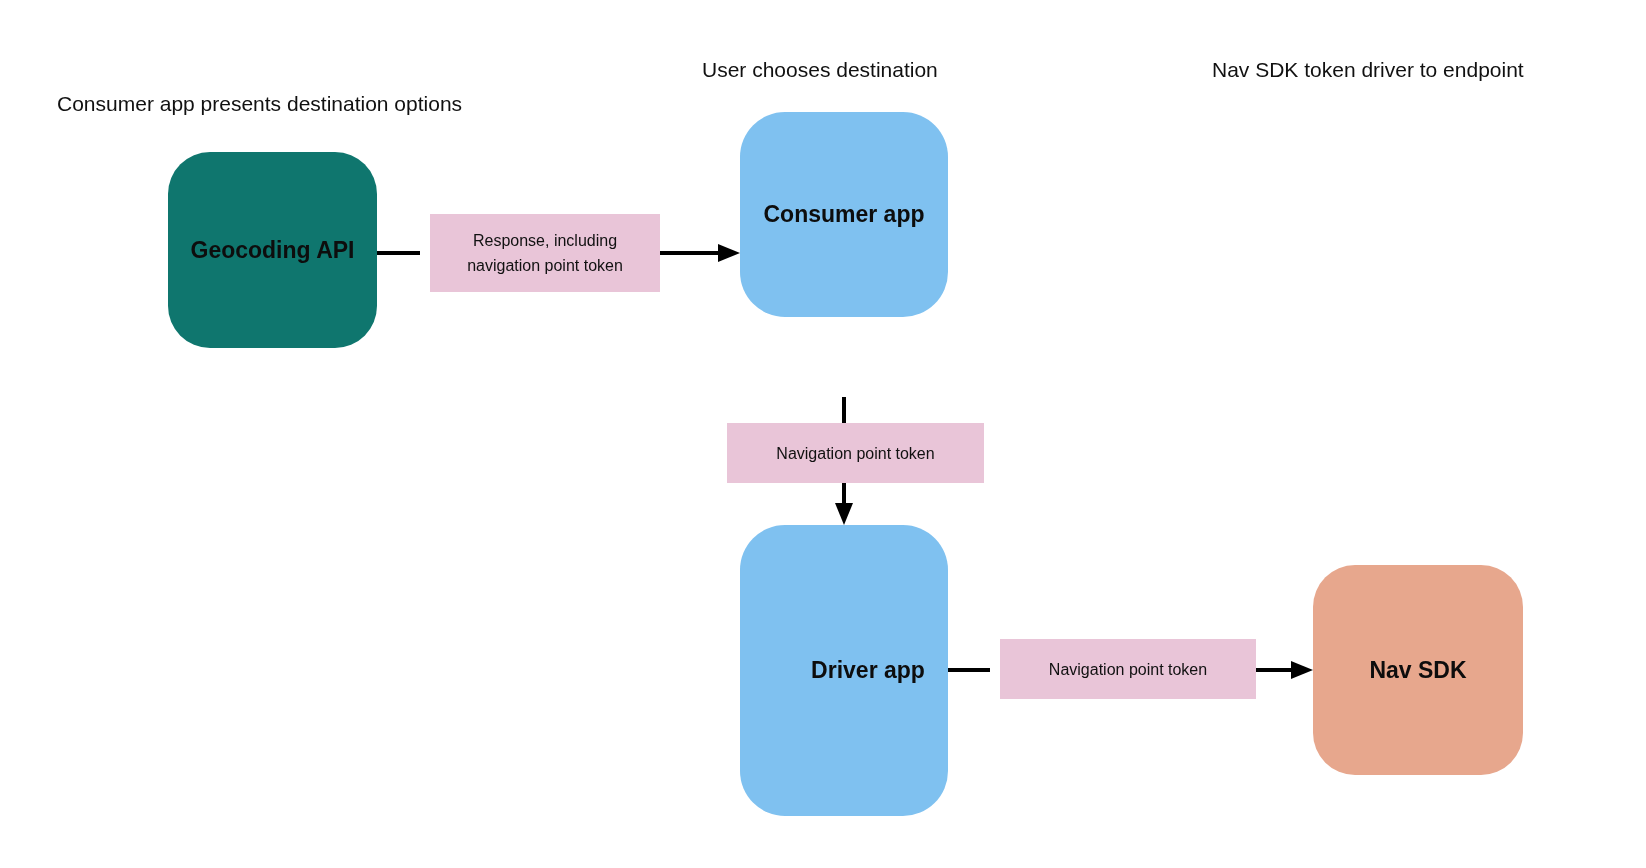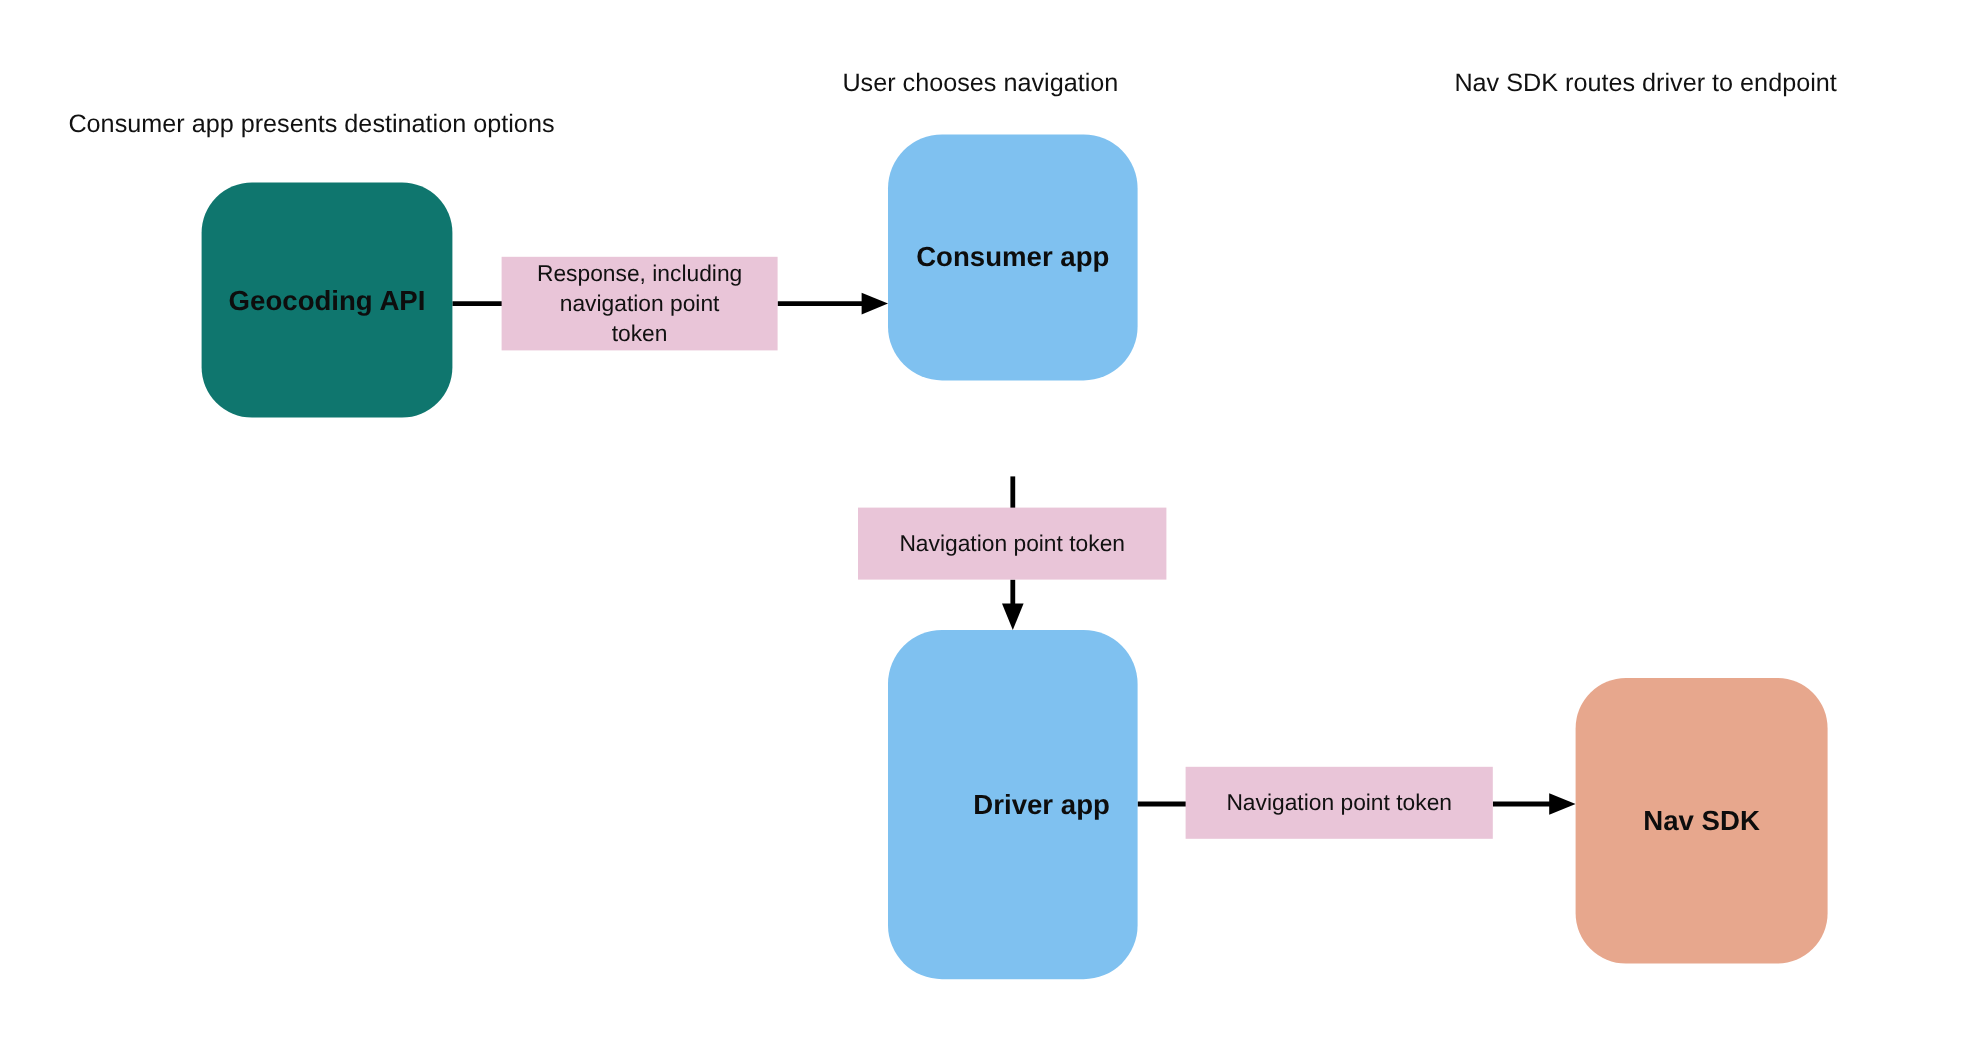--- a/index.html
+++ b/index.html
@@ -44,35 +44,36 @@
   }
   .node-consumer {
     left: 740px; top: 112px; width: 208px; height: 205px;
     border-radius: 45px; background: #7FC1F0;
   }
   .node-driver {
     left: 740px; top: 525px; width: 208px; height: 291px;
     border-radius: 45px; background: #7FC1F0; padding-left: 48px;
   }
   .node-navsdk {
-    left: 1313px; top: 565px; width: 210px; height: 238px;
+    left: 1313px; top: 565px; width: 210px; height: 210px;
     border-radius: 42px; background: #E7A78D;
   }
 
   .edge-label {
     position: absolute;
     display: flex;
     align-items: center;
     justify-content: center;
     text-align: center;
     background: #E9C5D8;
-    font-size: 19px;
+    font-size: 16px;
     line-height: 25px;
     font-weight: 400;
     color: #111111;
+    margin-left: 12px;
   }
   .edge-label.e1 { left: 418px; top: 214px; width: 230px; height: 78px; padding: 0 28px; }
   .edge-label.e2 { left: 715px; top: 423px; width: 257px; height: 60px; }
   .edge-label.e3 { left: 988px; top: 639px; width: 256px; height: 60px; }
 
   svg.connectors {
     position: absolute;
     left: 0; top: 0;
     width: 1646px;
     height: 868px;
@@ -80,22 +81,22 @@
   }
   svg.connectors line { stroke: #000000; stroke-width: 4; }
   svg.connectors polygon { fill: #000000; }
 </style>
 </head>
 <body>
 
 <div class="canvas">
 
   <div class="caption c1">Consumer app presents destination options</div>
-  <div class="caption c2">User chooses navigation</div>
-  <div class="caption c3">Nav SDK routes driver to endpoint</div>
+  <div class="caption c2">User chooses destination</div>
+  <div class="caption c3">Nav SDK token driver to endpoint</div>
 
   <svg class="connectors" viewBox="0 0 1646 868" xmlns="http://www.w3.org/2000/svg">
 
     <line x1="377" y1="253" x2="420" y2="253"></line>
 
     <line x1="648" y1="253" x2="720" y2="253"></line>
     <polygon points="718,244 740,253 718,262"></polygon>
 
     <line x1="844" y1="397" x2="844" y2="425"></line>
 

